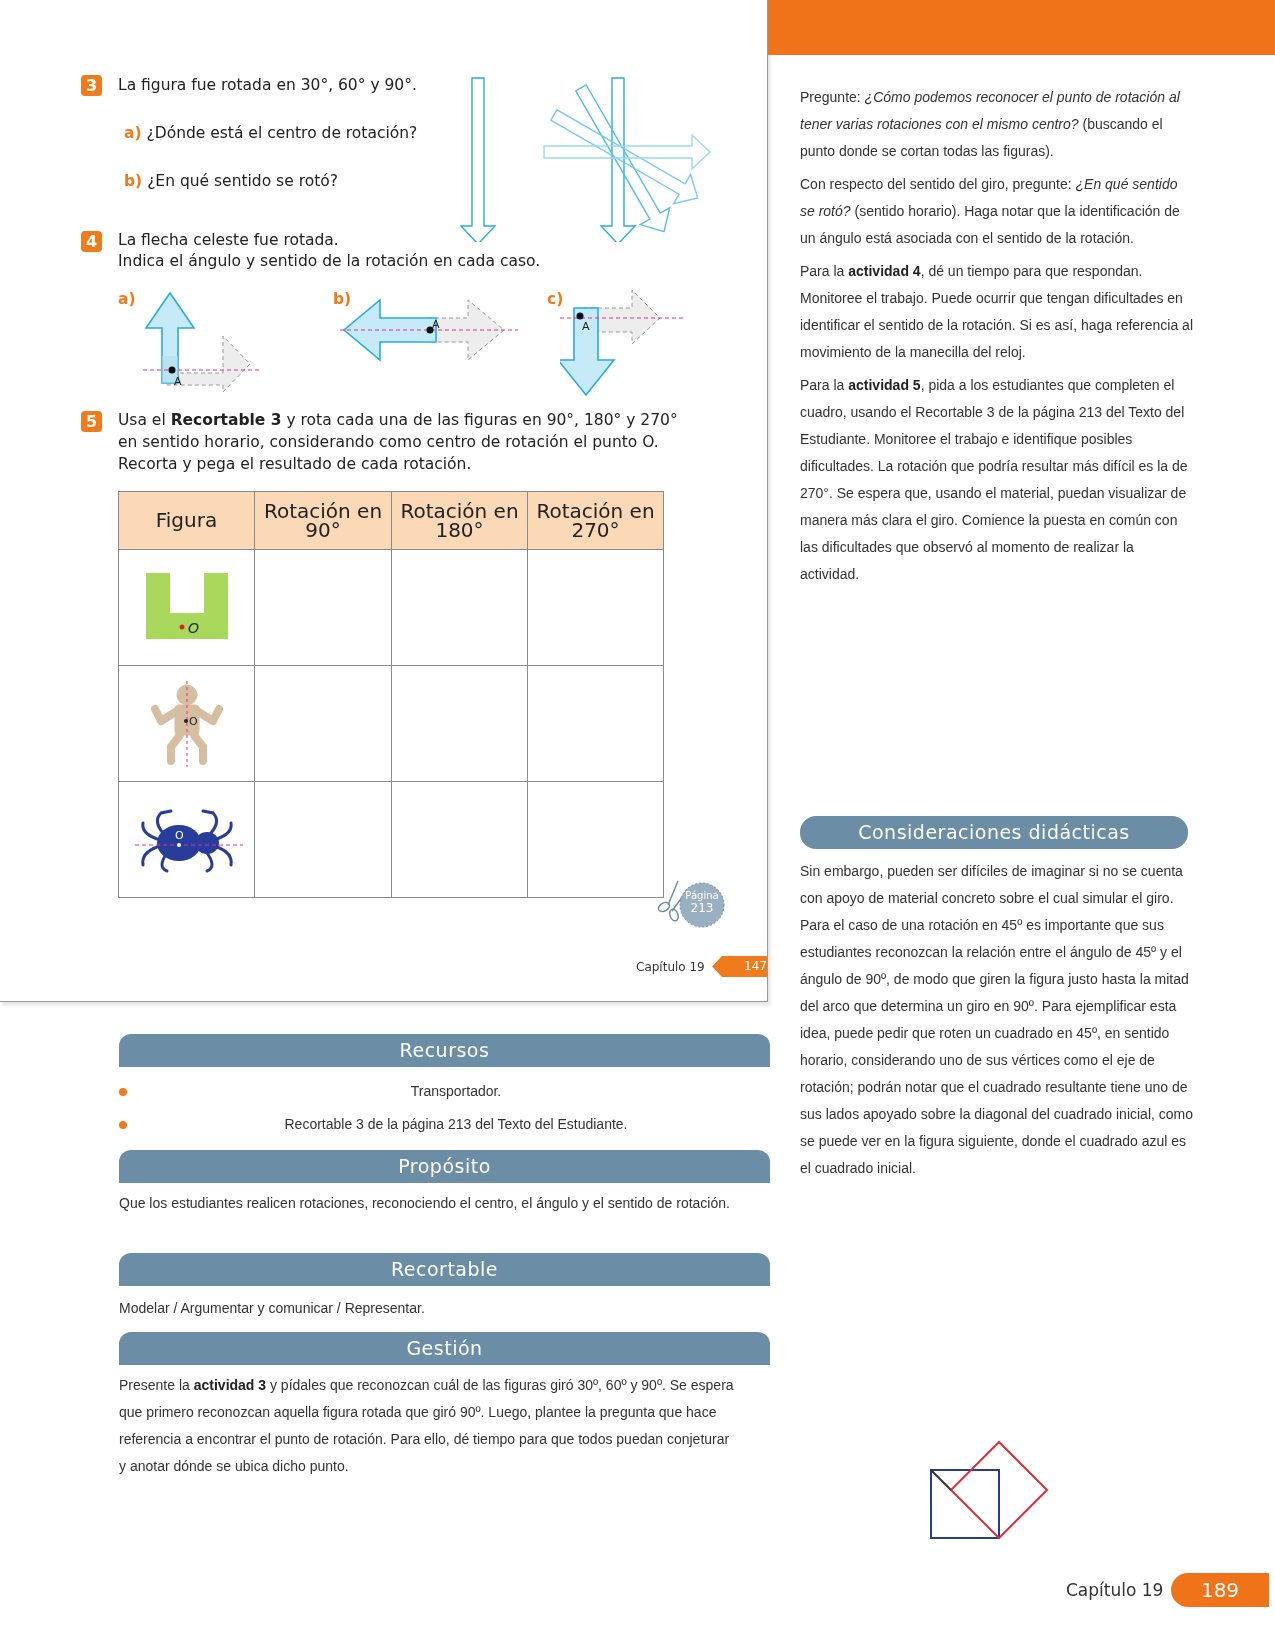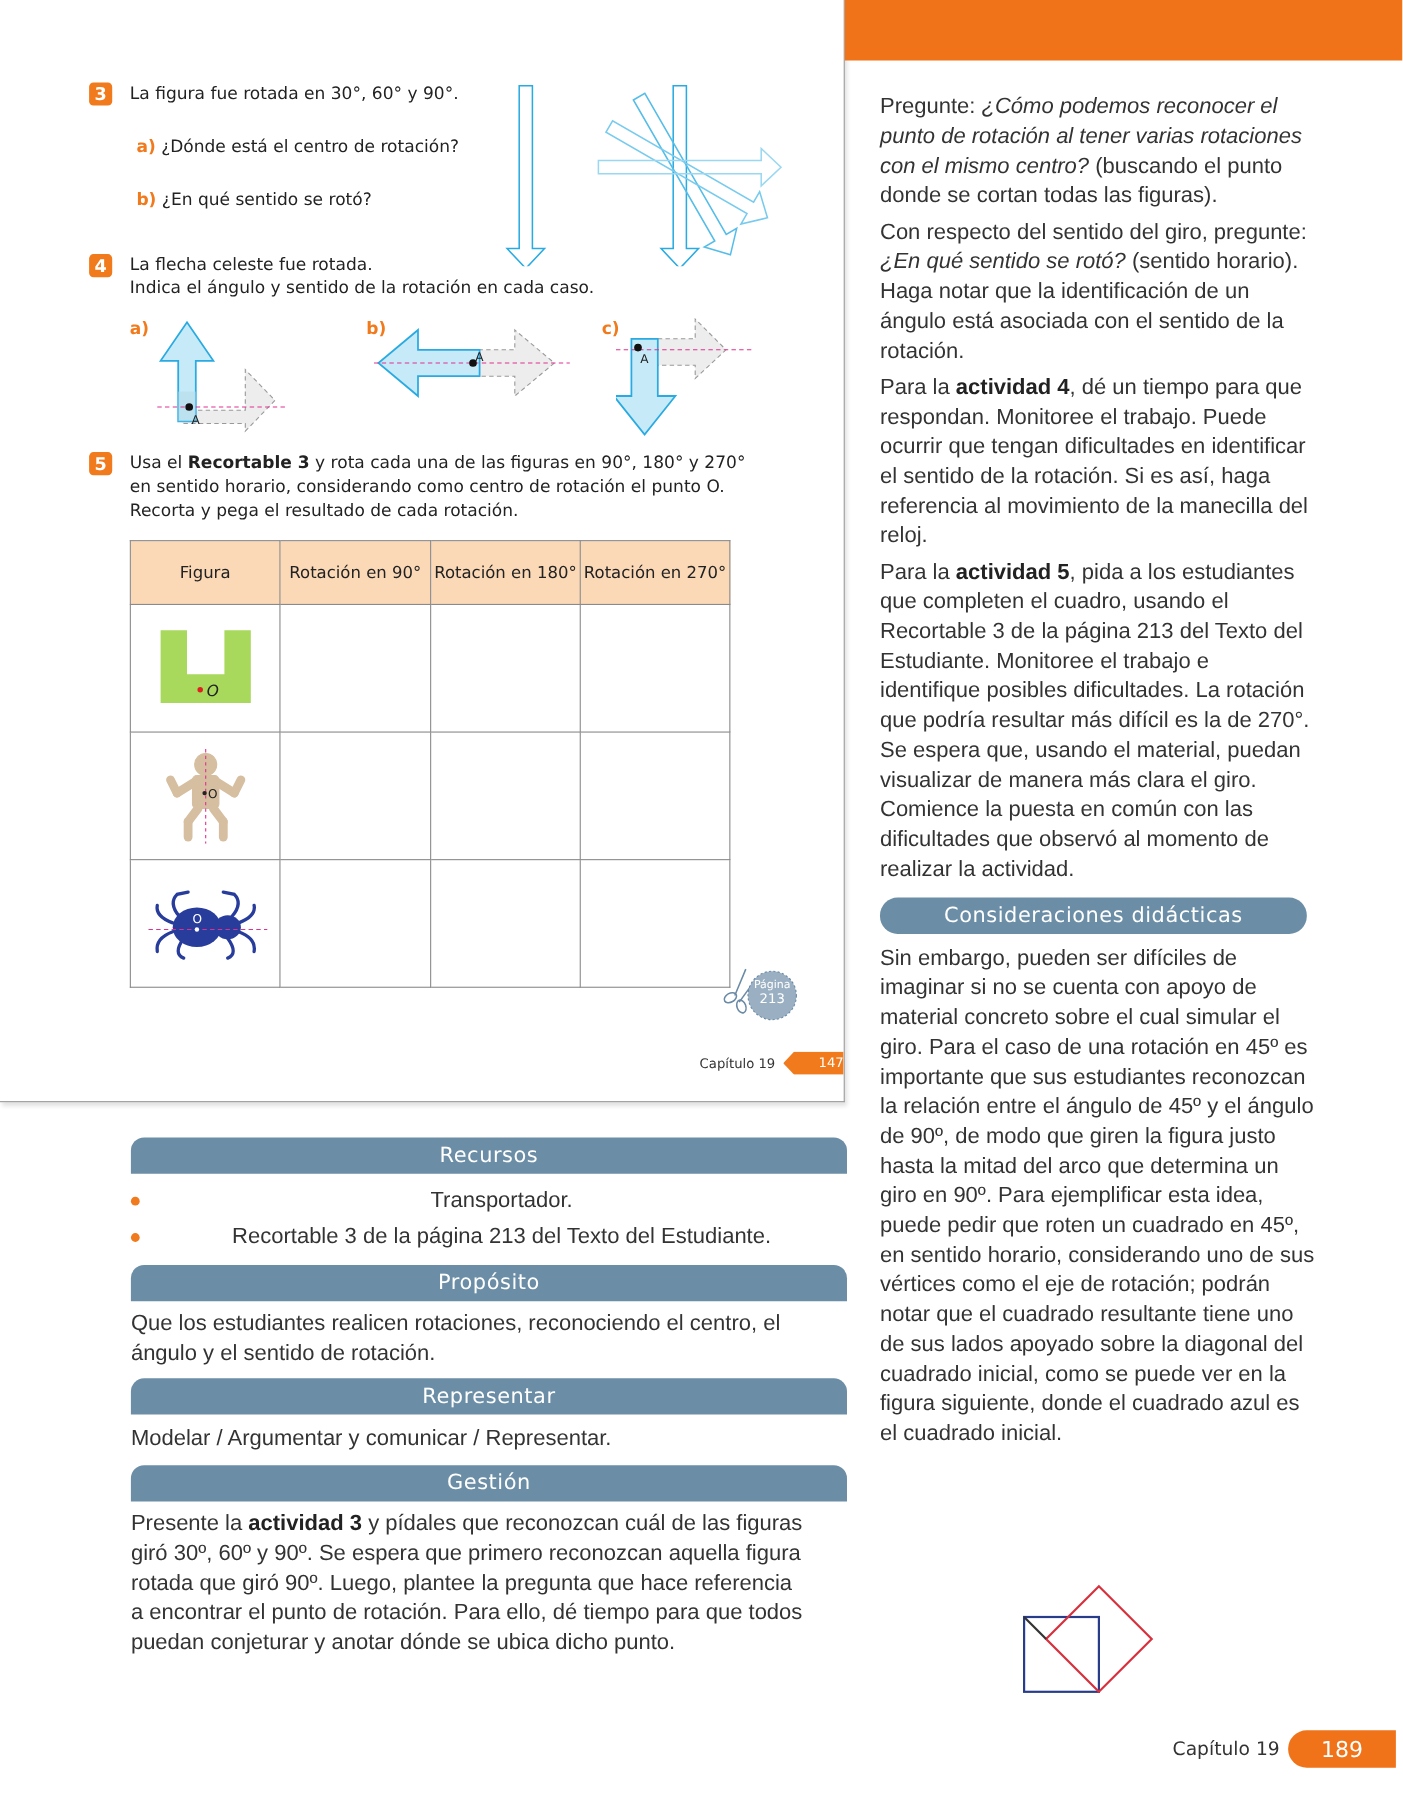--- a/index.html
+++ b/index.html
@@ -8,29 +8,29 @@
   .abs { position:absolute; }
 
   
   .student-page { position:absolute; left:0; top:0; width:767px; height:1001px; border:1px solid #9a9a9a;
                   border-left:none; border-top:none; background:#fff; box-shadow:2px 3px 4px rgba(0,0,0,0.12); }
   .num-badge { position:absolute; width:21px; height:21px; border-radius:4px; background:#f07a1c; color:#fff;
                font-weight:bold; font-size:16px; line-height:21px; text-align:center; }
   .kid { font-family:"DejaVu Sans", sans-serif; font-size:15.5px; color:#222; }
   .sub-letter { color:#f07a1c; font-weight:bold; }
   table.rot { position:absolute; left:118px; top:491px; border-collapse:collapse; }
-  table.rot th { background:#fbd8b6; font-weight:normal; font-size:15px; color:#222; border:1px solid #8a8a8a;
+  table.rot th { background:#fbd8b6; font-weight:normal; font-size:20px; color:#222; border:1px solid #8a8a8a;
                  height:55px; text-align:center; line-height:19px; }
   table.rot td { border:1px solid #8a8a8a; height:115px; padding:0; text-align:center; vertical-align:middle; }
   .foot-small { position:absolute; font-size:12px; color:#333; }
   .tab147 { position:absolute; left:712px; top:956px; width:55px; height:21px; background:#f07a1c; color:#fff;
             font-size:12px; line-height:21px; text-align:right; clip-path:polygon(10px 0,100% 0,100% 100%,10px 100%,0 50%); }
 
   
-  .guide-text { font-family:"Liberation Sans", sans-serif; font-size:20px; line-height:27px; color:#333; }
+  .guide-text { font-family:"Liberation Sans", sans-serif; font-size:14px; line-height:27px; color:#333; }
   .guide-text p { margin:0 0 6px 0; }
   .guide-text i { font-style:italic; }
   .guide-text b { font-weight:bold; color:#222; }
   .section-bar { position:absolute; height:33px; background:#6b8ea6; border-radius:12px 12px 0 0; color:#fff;
                  font-family:"DejaVu Sans", sans-serif; font-size:19px; line-height:33px; text-align:center; letter-spacing:0.5px; }
   .orange-top { position:absolute; left:768px; top:0; width:507px; height:55px; background:#f07319; }
   ul.res { list-style:none; margin:0; padding:0; }
   ul.res li { position:relative; padding-left:24px; margin-bottom:6px; }
   ul.res li::before { content:""; position:absolute; left:0; top:10px; width:8px; height:8px; border-radius:50%; background:#f07a1c; }
   .page-pill { position:absolute; left:1171px; top:1573px; width:98px; height:34px; background:#f07319; color:#fff;
@@ -208,21 +208,21 @@
 <div class="abs guide-text" style="left:119px;top:1078px;width:650px;text-align:center;">
   <ul class="res">
     <li>Transportador.</li>
     <li>Recortable 3 de la página 213 del Texto del Estudiante.</li>
   </ul>
 </div>
 
 <div class="section-bar" style="left:119px;top:1150px;width:651px;">Propósito</div>
 <div class="abs guide-text" style="left:119px;top:1190px;width:620px;">Que los estudiantes realicen rotaciones, reconociendo el centro, el ángulo y el sentido de rotación.</div>
 
-<div class="section-bar" style="left:119px;top:1253px;width:651px;">Representar</div>
+<div class="section-bar" style="left:119px;top:1253px;width:651px;">Recortable</div>
 <div class="abs guide-text" style="left:119px;top:1295px;width:640px;">Modelar / Argumentar y comunicar / Representar.</div>
 
 <div class="section-bar" style="left:119px;top:1332px;width:651px;">Gestión</div>
 <div class="abs guide-text" style="left:119px;top:1372px;width:615px;">
   <span>Presente la </span><b>actividad 3</b><span> y pídales que reconozcan cuál de las figuras giró 30º, 60º y 90º. Se espera que primero reconozcan aquella figura rotada que giró 90º. Luego, plantee la pregunta que hace referencia a encontrar el punto de rotación. Para ello, dé tiempo para que todos puedan conjeturar y anotar dónde se ubica dicho punto.</span>
 </div>
 
 <div class="orange-top"></div>
 
 <div class="abs guide-text" style="left:800px;top:84px;width:395px;">

